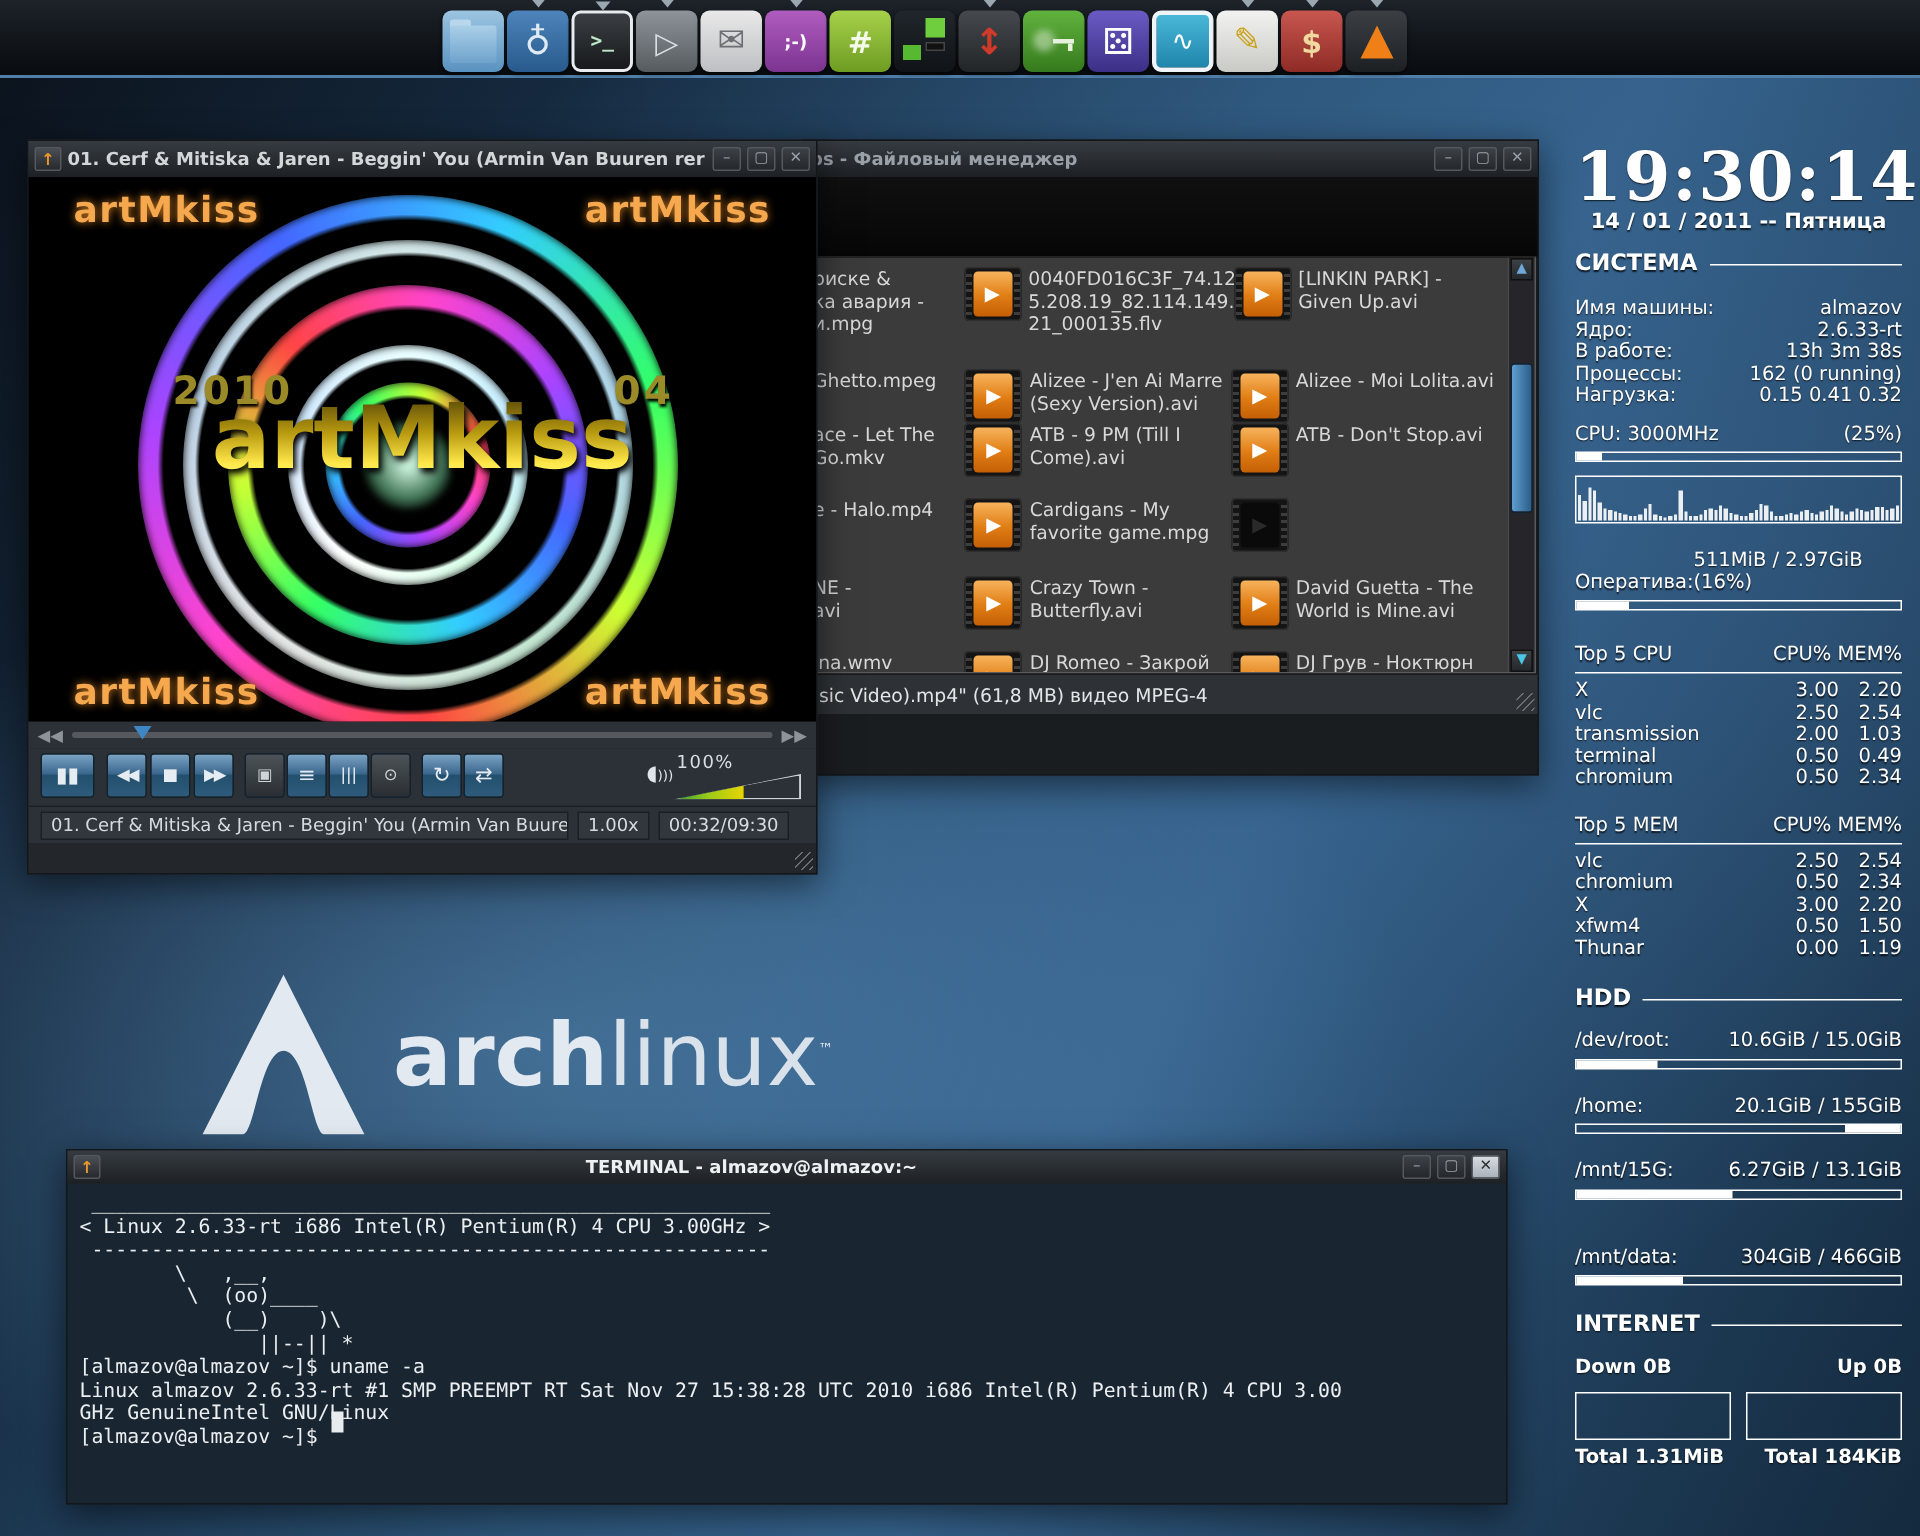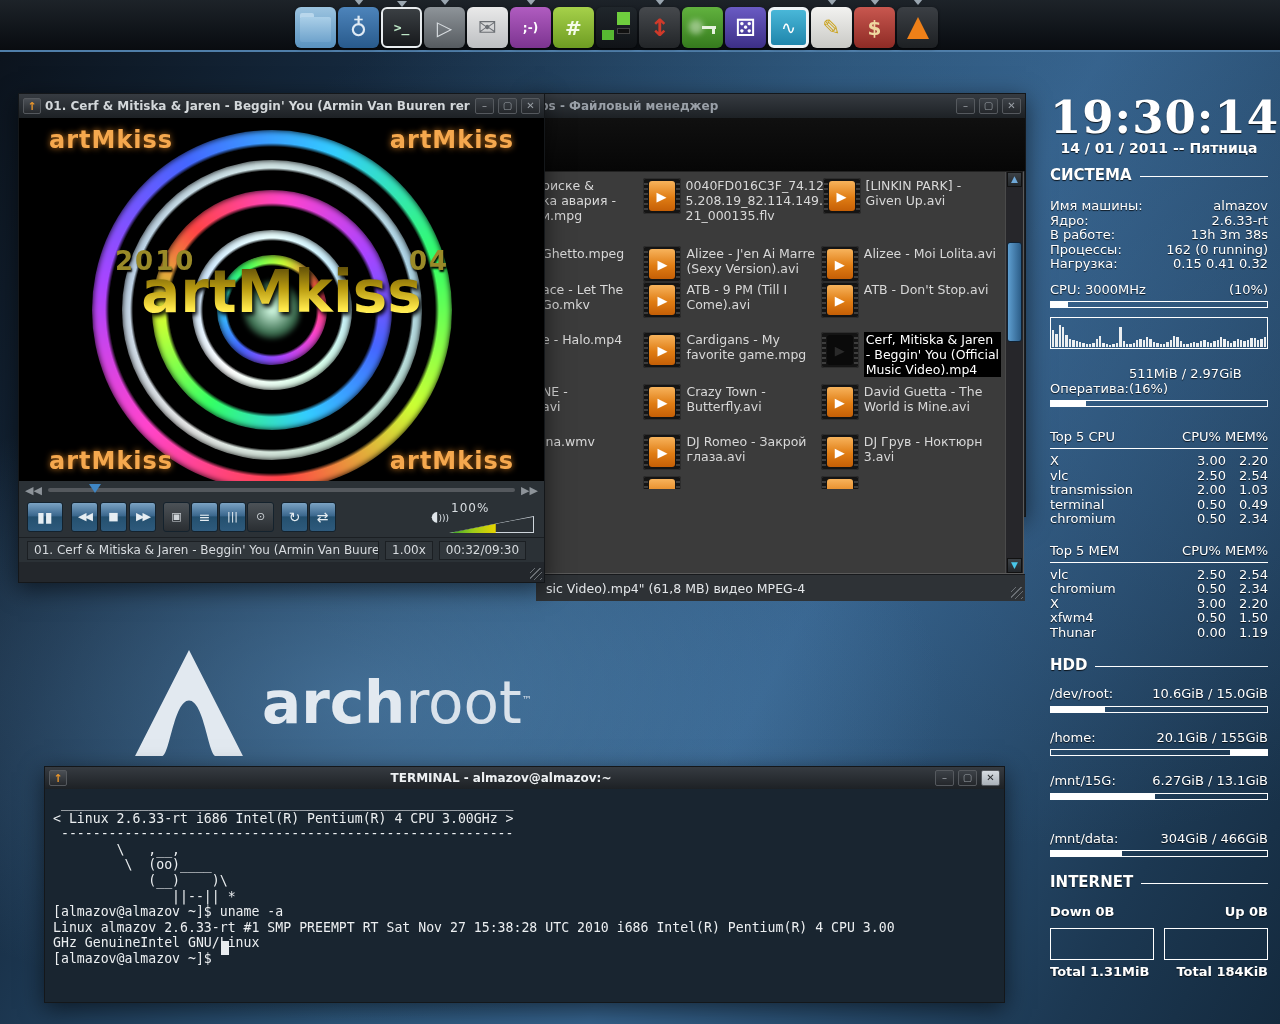--- a/index.html
+++ b/index.html
@@ -105,21 +105,21 @@
     clip-path:polygon(0 100%, 100% 45%, 100% 100%); background:linear-gradient(90deg,#2f9e2f,#9ccc1a,#e8d400); }
   #vlc .statusrow { height:25px; background:#2b3136; border-top:1px solid #1b1f23;
     display:flex; align-items:center; gap:6px; padding:0 8px; font-size:12px; color:#d7dbdf; }
   .statbox { border:1px solid #1b1f23; background:#31373c; height:19px; line-height:17px;
     padding:0 6px; white-space:nowrap; overflow:hidden; }
   .statbox.title { width:352px; }
 
   
   #fm { left:535px; top:93px; width:491px; height:424px; z-index:20; background:#1a1d20; }
   #fm .toolzone { height:53px; background:linear-gradient(#101010,#060606); }
-  #fm .fileview { position:relative; height:403px; margin:0 1px; background:#3b3b3b;
+  #fm .fileview { position:relative; height:278px; margin:0 1px; background:#3b3b3b;
     border:1px solid #5a5a5a; border-top-color:#222; overflow:hidden; }
   .frow { position:absolute; left:4px; right:20px; display:flex; }
   .fcell { display:flex; gap:5px; align-items:flex-start; }
   .fc1 { width:100px; }
   .fc2 { width:175px; margin-left:3px; }
   .fc3 { width:185px; margin-left:5px; }
   .fname { font-size:12.5px; line-height:15px; color:#d8d8d8; white-space:pre-line; }
   .sel .fname { background:#000; color:#fff; padding:0 2px; }
   .ficon { position:relative; flex:none; width:38px; height:36px; border-radius:3px; background:#141414;
     box-shadow:inset 0 0 0 1px #2e2e2e; }
@@ -180,21 +180,21 @@
 </style>
 </head>
 <body>
 
 <div id="desktop">
 
   <div id="logo">
     <svg width="118" height="126" viewBox="0 0 140 130">
       <path fill="#e2e9f0" fill-rule="evenodd" d="M70 2 L6 128 L134 128 Z  M70 62 C52 62 47 128 38 128 L102 128 C93 128 88 62 70 62 Z"></path>
     </svg>
-    <div class="brand"><b>arch</b><span class="lt">root</span><sup>™</sup></div>
+    <div class="brand"><b>arch</b><span class="lt">linux</span><sup>™</sup></div>
   </div>
 
   <div id="conky">
     <div class="clock">19:30:14</div>
     <div class="cdate">14 / 01 / 2011 -- Пятница</div>
     <div class="chead" style="margin-top:10px">
         <span>СИСТЕМА</span>
       </div>
     <div style="margin-top:15px">
       <div class="ckv">
@@ -213,21 +213,21 @@
           <span>Процессы:</span>
           <span>162 (0 running)</span>
         </div>
       <div class="ckv">
           <span>Нагрузка:</span>
           <span>0.15 0.41 0.32</span>
         </div>
     </div>
     <div class="ckv" style="margin-top:11px">
         <span>CPU: 3000MHz</span>
-        <span>(10%)</span>
+        <span>(25%)</span>
       </div>
     <div class="cbar">
         <i style="width: 8%;"></i>
       </div>
     <div class="cgraph" style="margin-top:9px">
         <b style="height: 62%;"></b>
         <b style="height: 48%;"></b>
         <b style="height: 78%;"></b>
         <b style="height: 70%;"></b>
         <b style="height: 42%;"></b>
@@ -502,23 +502,20 @@
             </div>
             <div class="fname">Cardigans - My
 favorite game.mpg</div>
           </div>
         <div class="fcell fc3 sel">
             <div class="ficon selicon">
               <div class="pad">
                 <span>▶</span>
               </div>
             </div>
-            <div class="fname">Cerf, Mitiska &amp; Jaren
-- Beggin' You (Official
-Music Video).mp4</div>
           </div>
       </div>
       <div class="frow" style="top:212px">
         <div class="fcell fc1">
             <div class="fname">NE -
 avi</div>
           </div>
         <div class="fcell fc2">
             <div class="ficon">
               <div class="pad">

